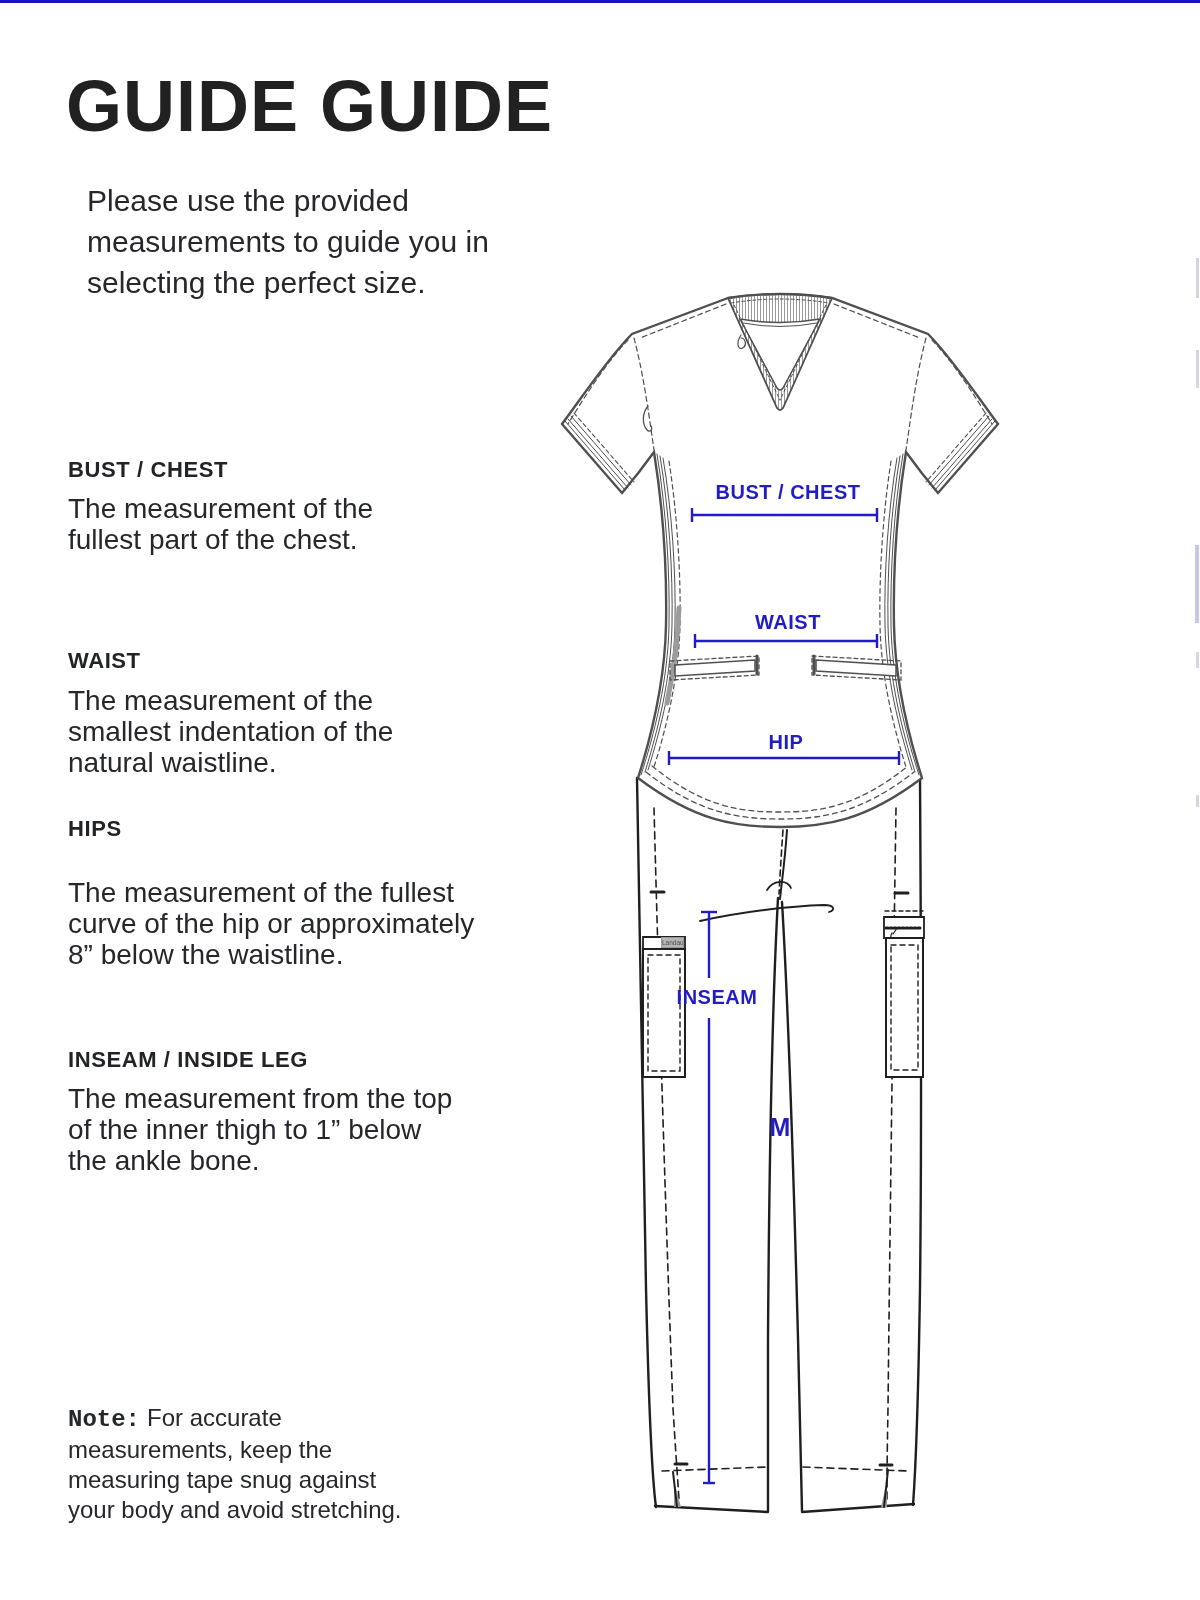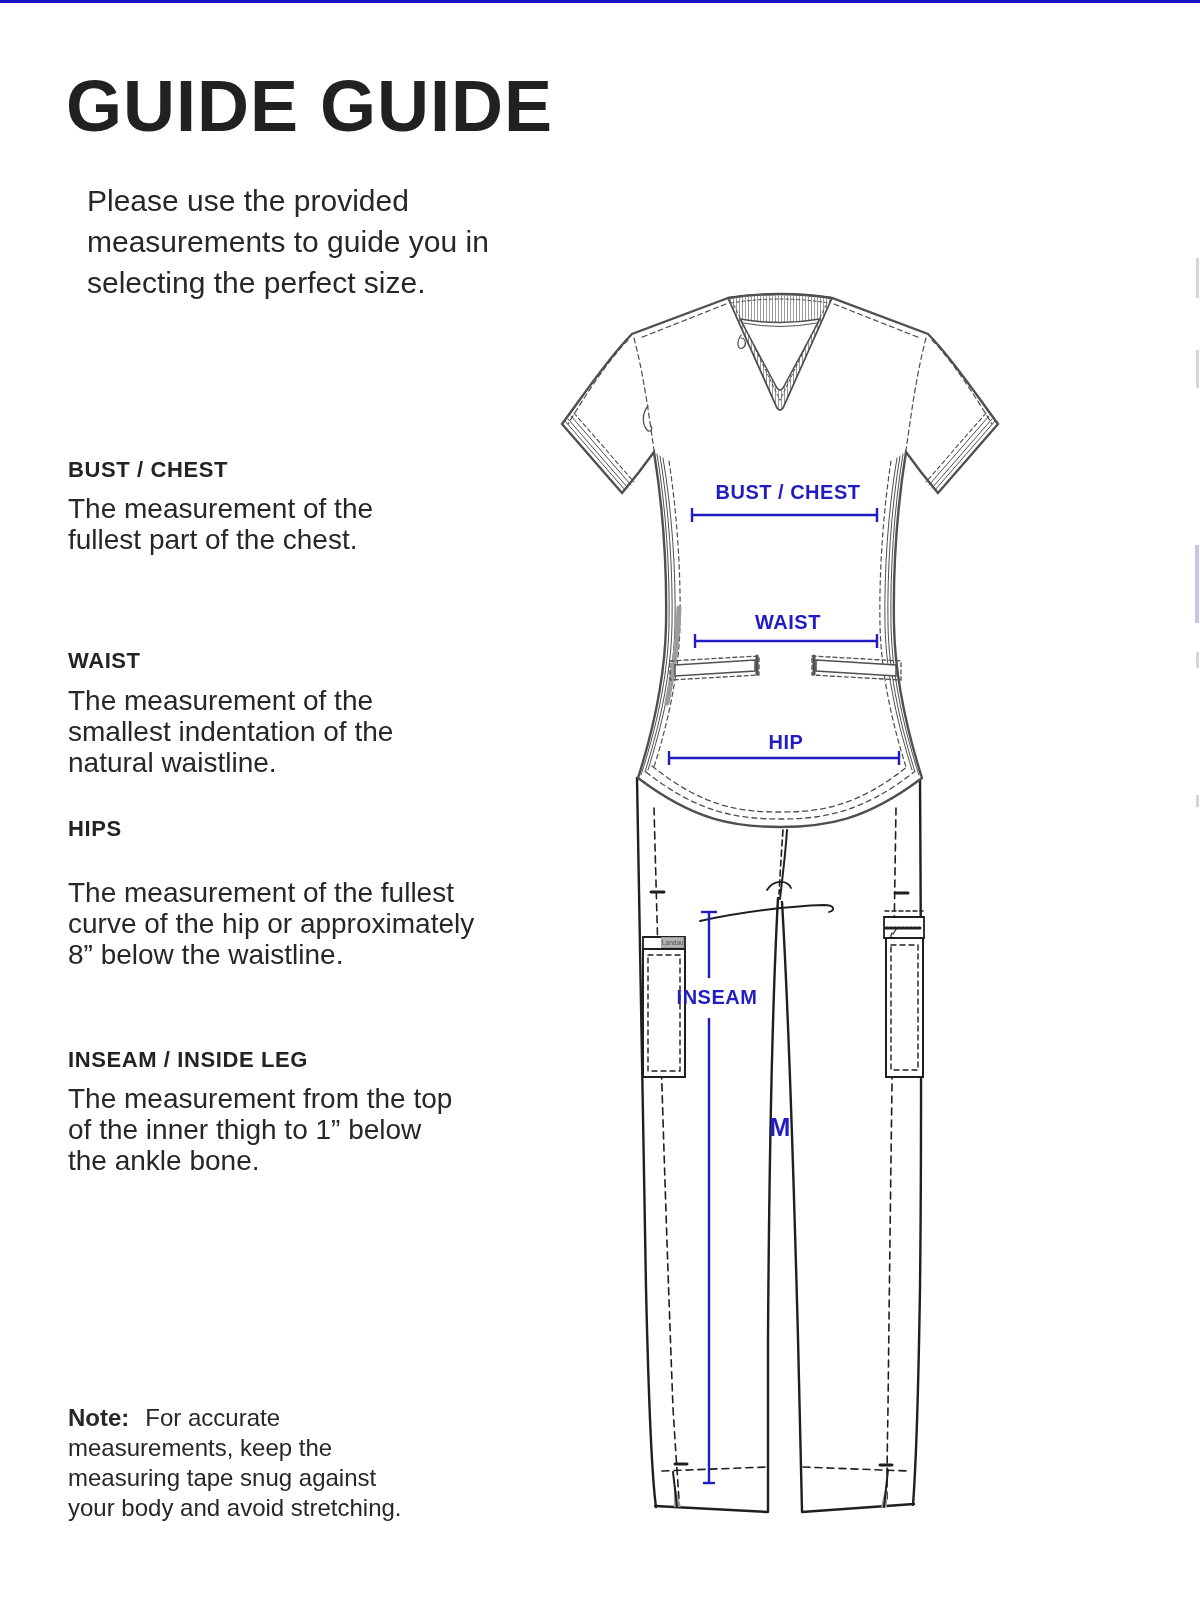--- a/index.html
+++ b/index.html
@@ -10,21 +10,21 @@
   .top-bar{position:absolute;left:0;top:0;width:1200px;height:3px;background:#1a10c6;}
   .page-title{position:absolute;left:66px;top:70px;font-size:72px;font-weight:800;letter-spacing:1px;color:#212121;line-height:1;white-space:nowrap;}
   .intro{position:absolute;left:68px;top:180px;width:470px;font-size:30px;line-height:41px;white-space:pre-line;color:#26272b;margin-left:19px;}
   .section-heading{position:absolute;left:68px;font-size:22px;font-weight:bold;letter-spacing:0.6px;color:#222326;white-space:nowrap;}
   .section-body{position:absolute;left:68px;width:480px;font-size:28px;line-height:31px;white-space:pre-line;color:#26272b;}
   .h1{top:457px;} .b1{top:493px;}
   .h2{top:648px;} .b2{top:685px;}
   .h3{top:816px;} .b3{top:877px;}
   .h4{top:1047px;} .b4{top:1083px;}
   .note{position:absolute;left:68px;top:1403px;width:480px;font-size:24px;line-height:30px;color:#26272b;}
-  .note-label{font-weight:bold;margin-right:16px;}
+  .note-label{font-weight:bold;margin-right:7px;font-family:Liberation Mono, monospace;}
   .note-text{white-space:pre-line;}
   .diagram{position:absolute;left:540px;top:278px;width:470px;height:1245px;}
   .blab{position:absolute;transform:translateX(-50%);font-weight:bold;color:#211cc4;font-size:20px;letter-spacing:0.5px;white-space:nowrap;}
   .lab-bust{left:788px;top:481px;}
   .lab-waist{left:788px;top:611px;}
   .lab-hip{left:786px;top:731px;}
   .lab-inseam{left:707px;top:986px;padding-left:20px;}
   .lab-m{left:780px;top:1113px;font-size:25px;letter-spacing:0;}
   .brand-tag{position:absolute;left:661px;top:937px;width:23px;height:11px;background:#b5b5b5;border:1px solid #9a9a9a;box-sizing:border-box;
     font-size:6.5px;line-height:9px;text-align:center;color:#4d4d4d;overflow:hidden;}

